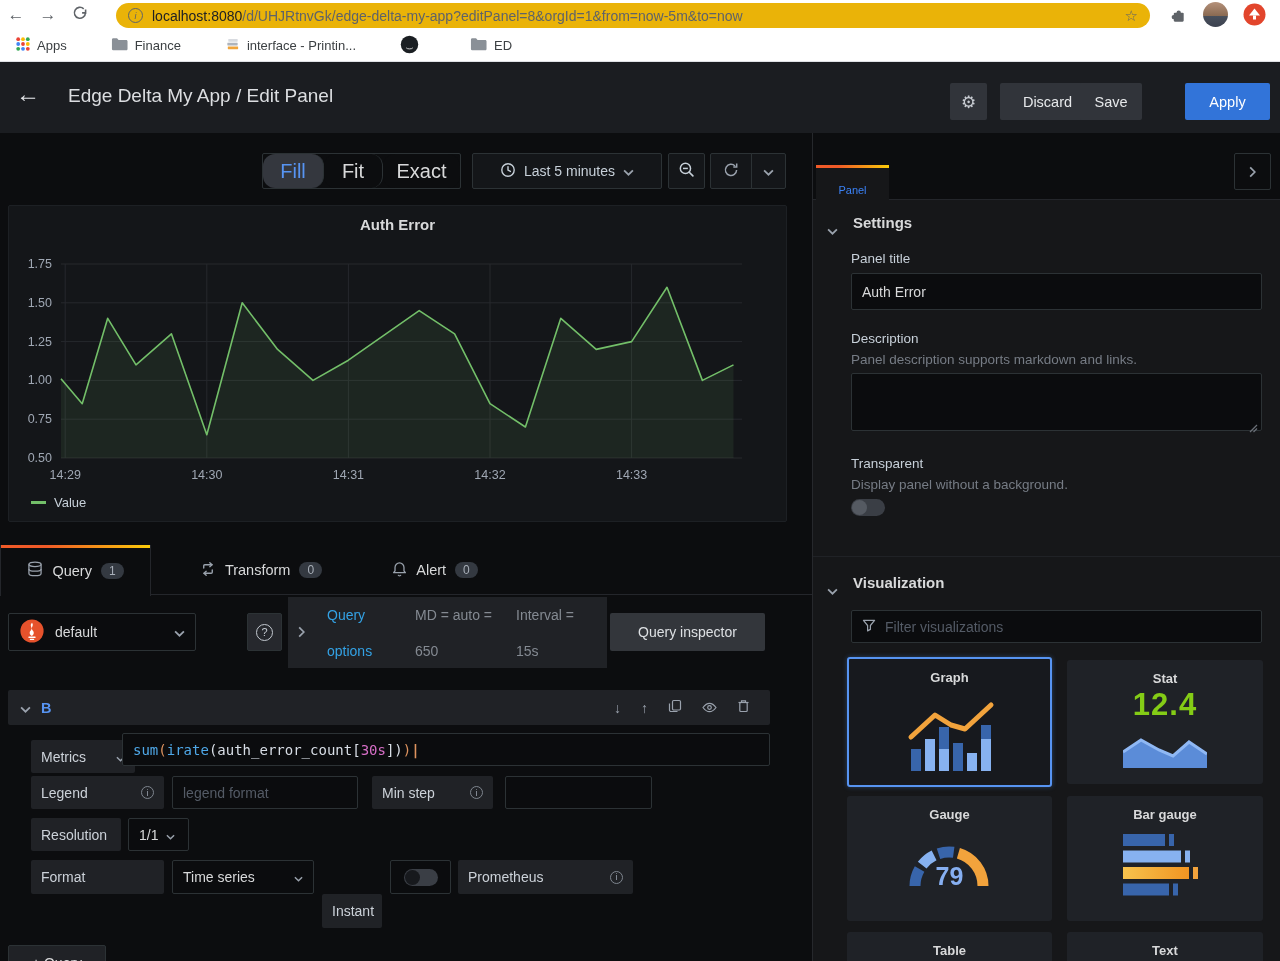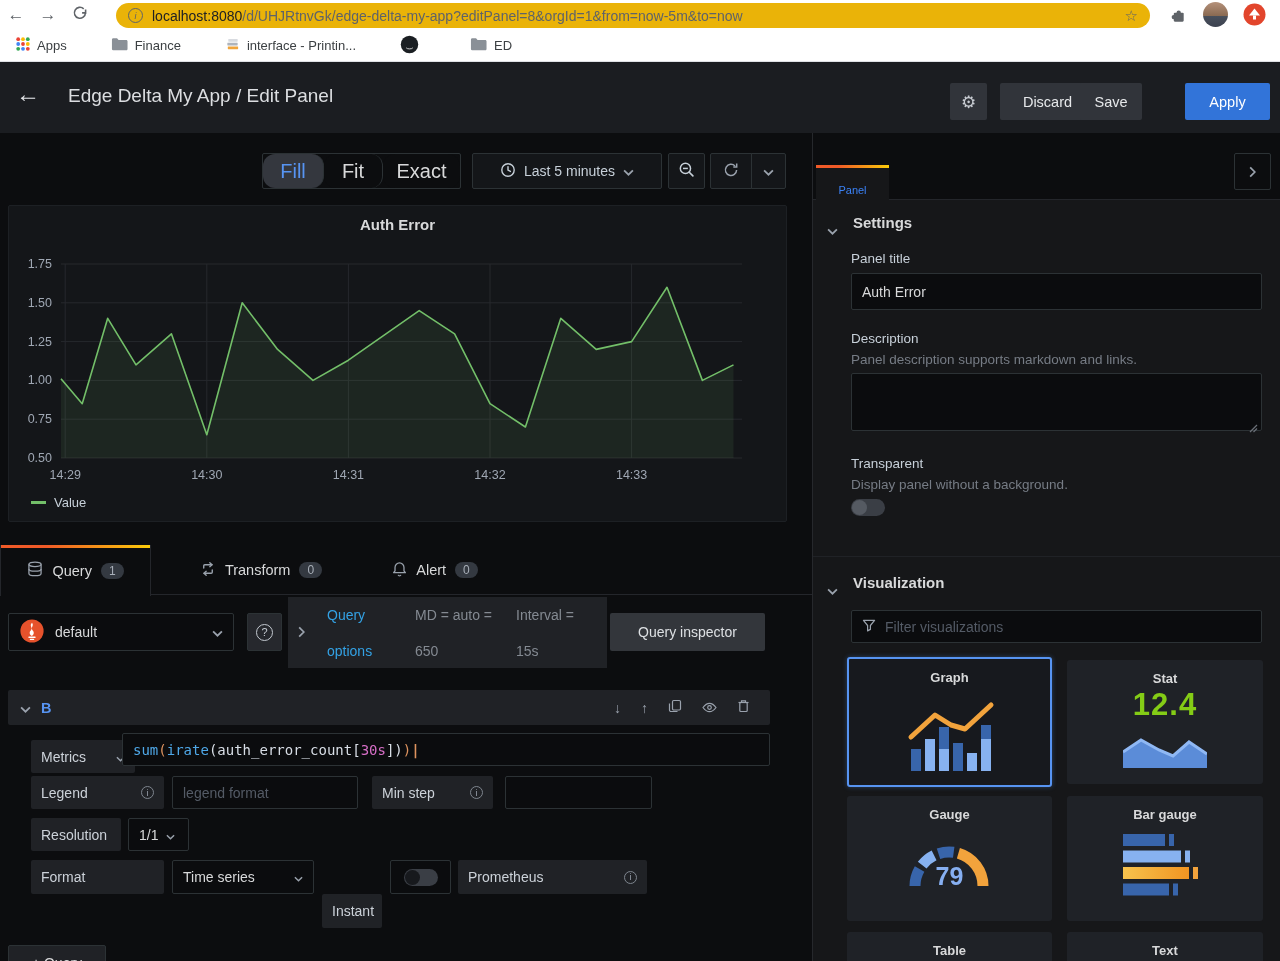--- a/index.html
+++ b/index.html
@@ -55,21 +55,21 @@
   .legend-dash { width:15px; height:2.5px; background:#73bf69; }
 
   
   .edit-tabs { position:absolute; left:0; top:412px; width:812px; height:50px; border-bottom:1px solid #24262b; }
   .etab { position:absolute; top:0; height:50px; display:flex; align-items:center; justify-content:center; gap:9px; color:#d8d9da; font-size:14.5px; cursor:pointer; }
   .etab.active { top:0; height:51px; background:#0c0d0f; border-left:1px solid #24262b; border-right:1px solid #24262b; }
   .tab-accent { position:absolute; left:0; top:0; width:100%; height:3px; background:linear-gradient(90deg,#f05a28 30%,#fbca0a 99%); }
   .badge { background:#343941; color:#a8afb8; font-size:12px; border-radius:10px; padding:2px 8px; line-height:1; }
 
   
-  .ds-select { position:absolute; left:8px; top:480px; width:226px; height:38px; background:#0b0c0e; border:1px solid #2c3235; border-radius:2px; display:flex; align-items:center; padding:0 10px; gap:10px; color:#d8d9da; font-size:14px; cursor:pointer; }
+  .ds-select { position:absolute; left:8px; top:480px; width:188px; height:38px; background:#0b0c0e; border:1px solid #2c3235; border-radius:2px; display:flex; align-items:center; padding:0 10px; gap:10px; color:#d8d9da; font-size:14px; cursor:pointer; }
   .help-btn { position:absolute; left:247px; top:480px; width:35px; height:38px; background:#26282d; border:1px solid #2c3235; border-radius:2px; display:flex; align-items:center; justify-content:center; cursor:pointer; }
   .q-badge { width:17px; height:17px; border-radius:50%; border:1.6px solid #c3c9d0; color:#c3c9d0; font-size:11px; display:flex; align-items:center; justify-content:center; }
   .q-badge::after { content:"?"; }
   .qo-strip { position:absolute; left:288px; top:464px; width:319px; height:71px; background:#202226; display:flex; align-items:center; padding-left:10px; cursor:pointer; }
   .qo-label { width:64px; margin-left:22px; color:#33a2e5; font-size:14px; line-height:36px; }
   .qo-col { margin-left:24px; color:#848a92; font-size:14px; }
   .qo-col span { display:block; line-height:36px; }
   .qi-btn { position:absolute; left:610px; top:480px; width:155px; height:38px; background:#33363b; border-radius:2px; color:#dde0e3; font-size:14px; font-weight:500; display:flex; align-items:center; justify-content:center; cursor:pointer; }
 
   
@@ -465,21 +465,21 @@
       </span>
     </div>
     <div class="fld-label" style="position:absolute;left:322px;top:761px;width:60px;height:34px;">
       <span>Instant</span>
     </div>
     <div class="toggle-field">
       <div class="toggle">
           <div class="knob"></div>
         </div>
     </div>
-    <div class="fld-label" style="position:absolute;left:458px;top:727px;width:189px;height:34px;gap:48px;">
+    <div class="fld-label" style="position:absolute;left:458px;top:727px;width:175px;height:34px;gap:48px;">
       <span>Prometheus</span>
       <span class="i-badge"></span>
     </div>
 
     <div class="add-query">+ Query</div>
   </div>
 
   <div class="right-pane">
     <div class="pane-strip"></div>
     <div class="pane-tab">

